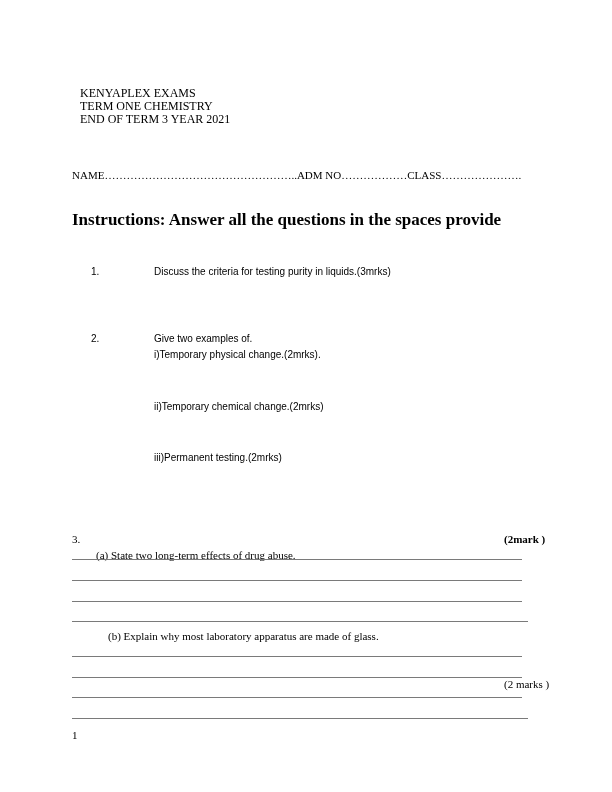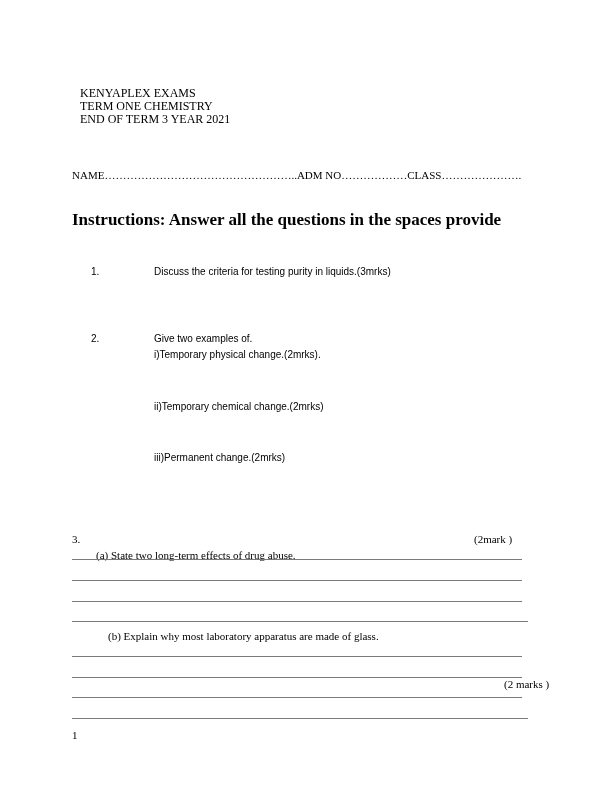--- a/index.html
+++ b/index.html
@@ -30,25 +30,25 @@
 
   <div class="abs serif instr">Instructions: Answer all the questions in the spaces provide</div>
 
   <div class="abs sans q qnum" style="top:266px;">1.</div>
   <div class="abs sans q qtext" style="top:266px;">Discuss the criteria for testing purity in liquids.(3mrks)</div>
 
   <div class="abs sans q qnum" style="top:333px;">2.</div>
   <div class="abs sans q qtext" style="top:333px;">Give two examples of.</div>
   <div class="abs sans q qtext" style="top:349px;">i)Temporary  physical change.(2mrks).</div>
   <div class="abs sans q qtext" style="top:401px;">ii)Temporary chemical change.(2mrks)</div>
-  <div class="abs sans q qtext" style="top:452px;">iii)Permanent change.(2mrks)</div>
+  <div class="abs sans q qtext" style="top:452px;">iii)Permanent testing.(2mrks)</div>
 
   <div class="abs serif q3" style="top:533px; left:72px;">3.</div>
   <div class="abs serif q3" style="top:533px; left:96px;margin-top:16px;">(a) State two long-term effects of drug abuse.</div>
-  <div class="abs serif q3" style="top:533px; left:474px;">(2mark )</div>
+  <div class="abs serif q3" style="top:533px; left:504px;font-weight:bold;">(2mark )</div>
 
   <div class="line" style="top:559px; width:450px;"></div>
   <div class="line" style="top:580px; width:450px;"></div>
   <div class="line" style="top:601px; width:450px;"></div>
   <div class="line" style="top:621px; width:456px;"></div>
 
   <div class="abs serif q3" style="top:630px; left:108px;">(b) Explain why most laboratory apparatus are made of glass.</div>
   <div class="abs serif q3" style="top:630px; left:504px;margin-top:48px;">(2 marks )</div>
 
   <div class="line" style="top:656px; width:450px;"></div>

